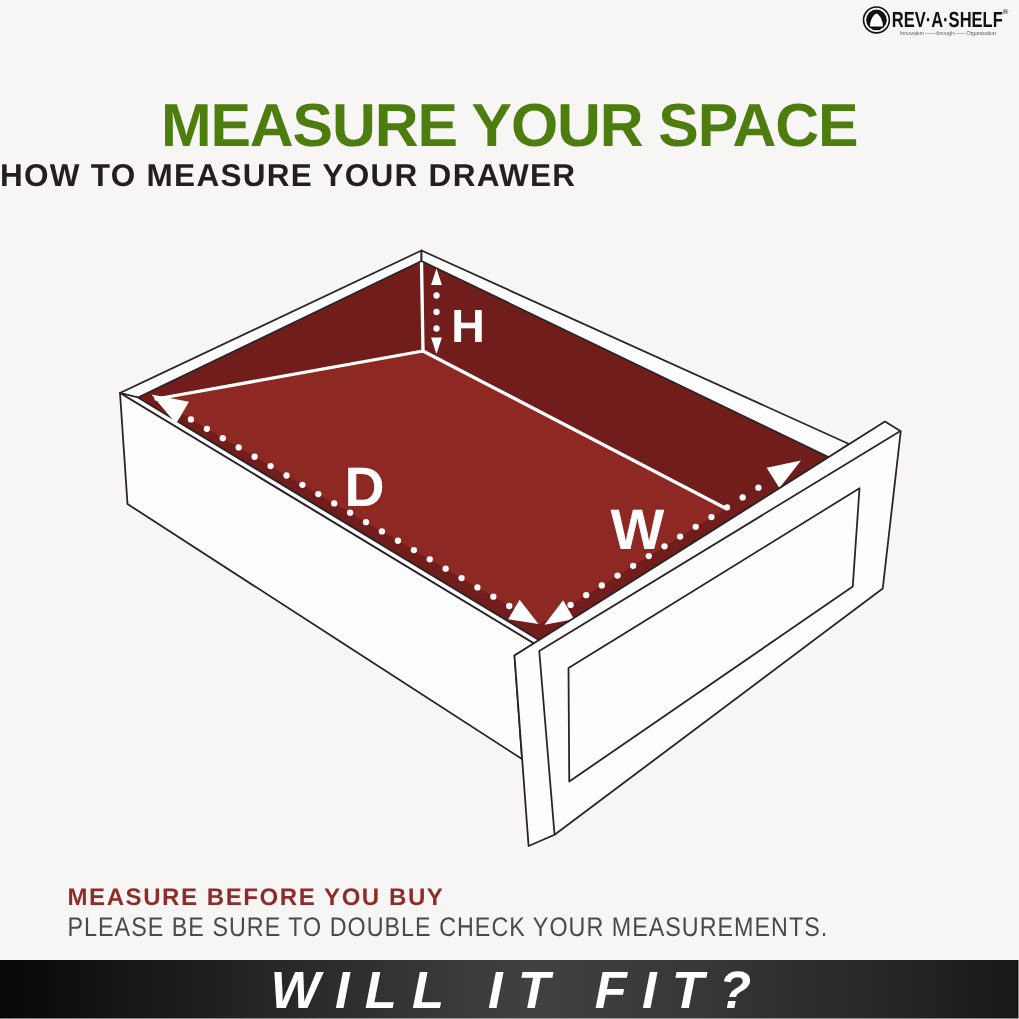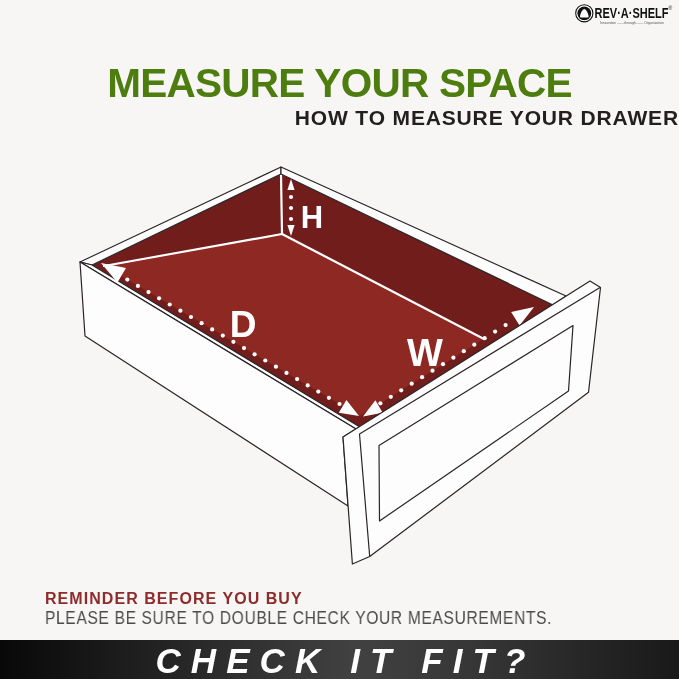--- a/index.html
+++ b/index.html
@@ -6,21 +6,21 @@
 body{width:679px;height:679px;overflow:hidden;font-family:"Liberation Sans",sans-serif;background:#f7f6f4;}
 .page{position:relative;width:679px;height:679px;background:#f7f6f4;}
 .abs{position:absolute;}
 </style>
 </head>
 <body>
 <div class="page">
 
 <div class="abs" style="left:0;top:63.3px;width:679px;text-align:center;font-size:40.5px;font-weight:bold;color:#4d7c0f;letter-spacing:-0.75px;line-height:1;">MEASURE YOUR SPACE</div>
 
-<div class="abs" style="left:0;top:107px;width:679px;text-align:right;font-size:21px;font-weight:bold;color:#231f20;letter-spacing:0.85px;line-height:1;">HOW TO MEASURE YOUR DRAWER</div>
+<div class="abs" style="left:0;top:107px;width:679px;text-align:left;font-size:21px;font-weight:bold;color:#231f20;letter-spacing:0.85px;line-height:1;">HOW TO MEASURE YOUR DRAWER</div>
 
 <svg class="abs" style="left:570px;top:0px;" width="109" height="30" viewBox="0 0 109 30">
 
   <circle cx="14.3" cy="13.3" r="8.6" fill="#fff" stroke="#111" stroke-width="1.1"></circle>
   <circle cx="14.3" cy="13.3" r="6.9" fill="#111"></circle>
   <path d="M 10.1 17.6 L 10.1 15.6 Q 11.4 10.2 14.3 9.0 Q 17.2 10.2 18.5 15.6 L 18.5 17.6 Z" fill="#fff"></path>
 
   <text opacity="0.999" x="24.5" y="17.8" font-size="14.6" font-weight="bold" fill="#111" textLength="74" lengthAdjust="spacingAndGlyphs" style="font-family:'Liberation Sans',sans-serif;">REV·A·SHELF</text>
   <text opacity="0.999" x="98.5" y="9.5" font-size="5" fill="#111" style="font-family:'Liberation Sans',sans-serif;">®</text>
 
@@ -107,20 +107,20 @@
   <text opacity="0.999" x="425" y="366" font-size="38" font-weight="bold" fill="#fff" text-anchor="middle" style="font-family:'Liberation Sans',sans-serif;">W</text>
 
   <polygon points="343,437 590,281 600.5,287.5 588.5,392.3 369.7,556.5 352.4,564" fill="#fdfdfd" stroke="#2b2426" stroke-width="1.2"></polygon>
 
   <polyline points="600,287.5 359.5,434 369.7,556.5" fill="none" stroke="#2b2426" stroke-width="1.2"></polyline>
 
   <polygon points="379,445.4 573,325.5 568.5,391 379.5,521" fill="none" stroke="#2b2426" stroke-width="1.2"></polygon>
   </g>
 </svg>
 
-<div class="abs" style="left:45px;top:591px;font-size:16px;font-weight:bold;color:#8e2b2b;letter-spacing:1.05px;line-height:1;">REMINDER BEFORE YOU BUY</div>
+<div class="abs" style="left:45px;top:591px;font-size:16px;font-weight:bold;color:#8e2b2b;letter-spacing:1.05px;line-height:1;">MEASURE BEFORE YOU BUY</div>
 
 <div class="abs" style="left:45px;top:609px;font-size:18px;color:#4a4a4a;letter-spacing:0.8px;line-height:1;white-space:nowrap;transform:scaleX(0.862);transform-origin:0 0;">PLEASE BE SURE TO DOUBLE CHECK YOUR MEASUREMENTS.</div>
 
 <div class="abs" style="left:0;top:640px;width:679px;height:39px;background:linear-gradient(90deg,#080808 0%,#2a2a2a 30%,#414141 52%,#363636 70%,#191919 100%);"></div>
 
-<div class="abs" style="left:0;top:643.3px;width:679px;text-align:center;font-size:35px;font-weight:bold;font-style:italic;color:#fff;letter-spacing:10.1px;text-indent:12px;line-height:1;">CHECK IT FIT?</div>
+<div class="abs" style="left:0;top:643.3px;width:679px;text-align:center;font-size:35px;font-weight:bold;font-style:italic;color:#fff;letter-spacing:10.1px;text-indent:12px;line-height:1;">WILL IT FIT?</div>
 </div>
 
 </body></html>

